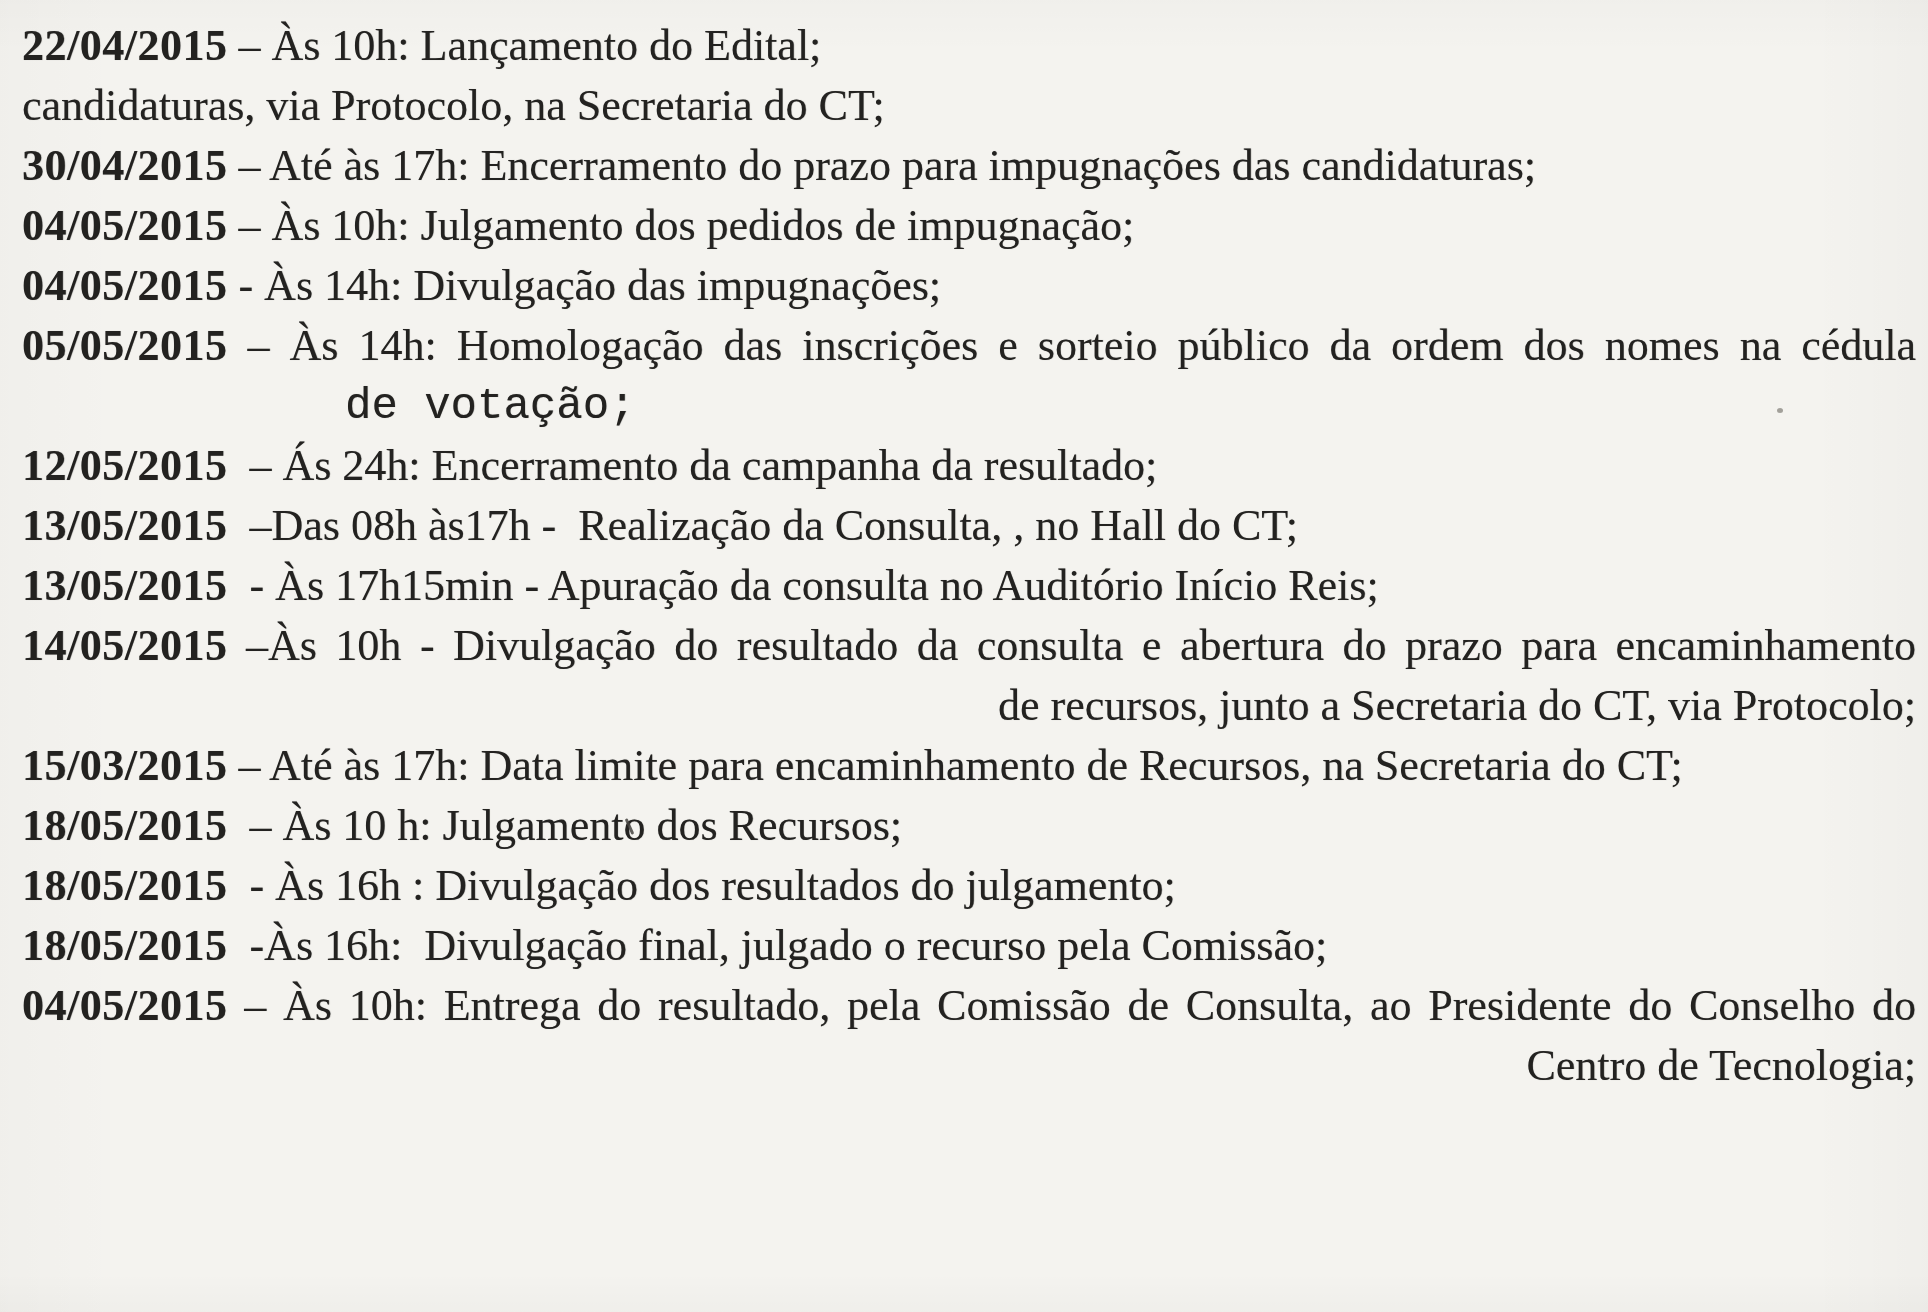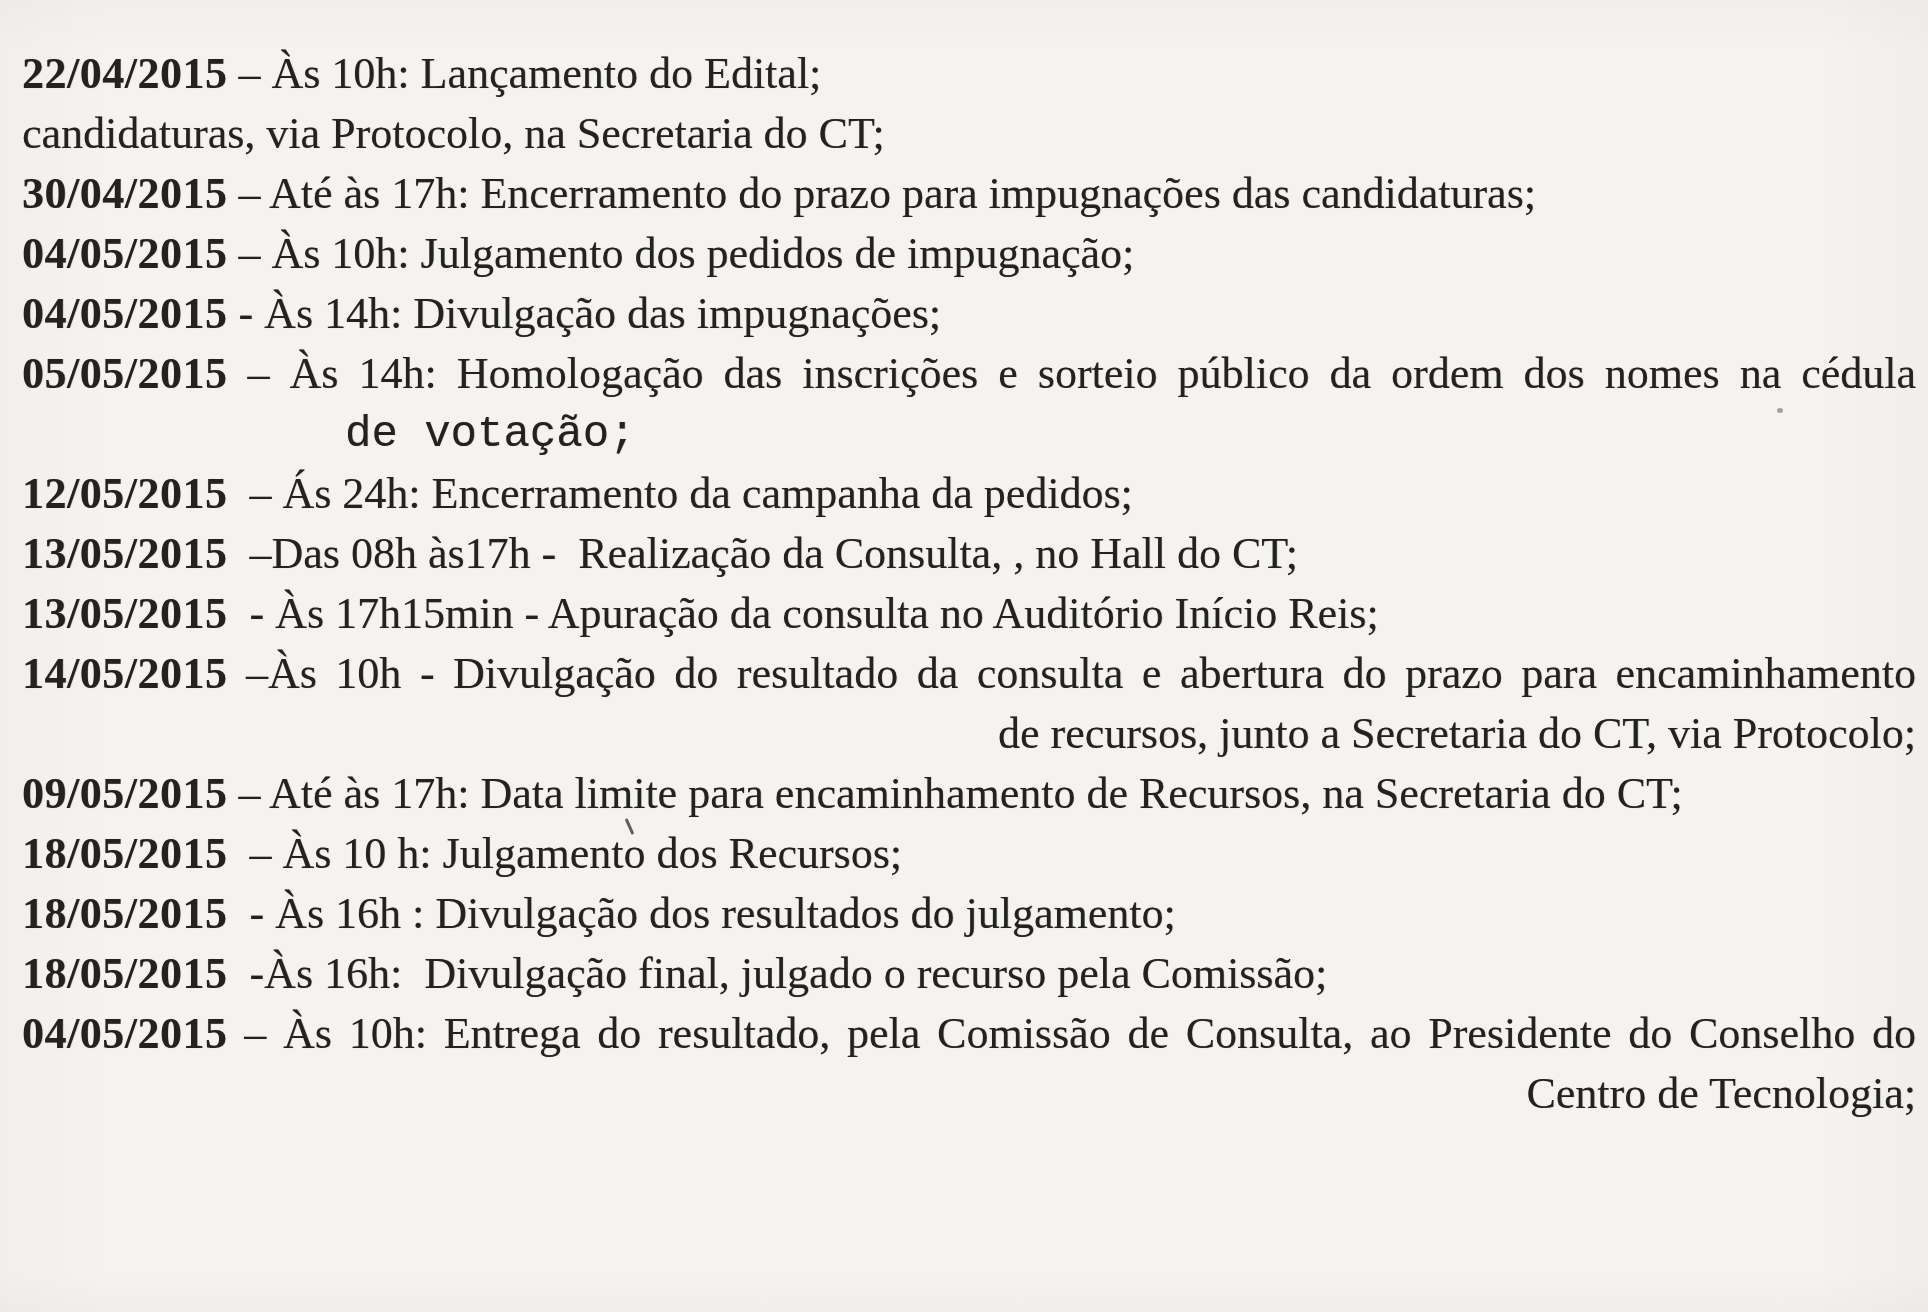--- a/index.html
+++ b/index.html
@@ -12,21 +12,21 @@
       linear-gradient(180deg, rgba(0,0,0,0.015) 0%, rgba(0,0,0,0) 4%, rgba(0,0,0,0) 97%, rgba(0,0,0,0.02) 100%),
       #f4f3ef;
     font-family: "Liberation Serif", "DejaVu Serif", serif;
     font-size: 44px;
     color: #232220;
     padding: 16px 12px 0 22px;
     overflow: hidden;
     position: relative;
     text-shadow: 0.4px 0.4px 0.7px rgba(45,44,42,0.45);
   }
-  .doc { width: 100%; margin-top: 28px; }
+  .doc { width: 100%; }
   .line {
     height: 60px;
     line-height: 60px;
     white-space: pre;
   }
   .line.just {
     white-space: normal;
     text-align: justify;
     text-align-last: justify;
   }
@@ -71,31 +71,31 @@
 
   <div class="line"><span class="d">04/05/2015</span><span class="t"> – Às 10h: Julgamento dos pedidos de impugnação;</span></div>
 
   <div class="line"><span class="d">04/05/2015</span><span class="t"> - Às 14h: Divulgação das impugnações;</span></div>
 
   <div class="line just"><span class="d">05/05/2015</span><span class="t"> – Às 14h: Homologação das inscrições e sorteio público da ordem dos nomes na cédula</span></div>
 
   <div class="line cont-a"><span class="t">de votação;</span></div>
 
 
-  <div class="line"><span class="d">12/05/2015</span><span class="t">  – Ás 24h: Encerramento da campanha da pedidos;</span></div>
+  <div class="line"><span class="d">12/05/2015</span><span class="t">  – Ás 24h: Encerramento da campanha da resultado;</span></div>
 
   <div class="line"><span class="d">13/05/2015</span><span class="t">  –Das 08h às17h -  Realização da Consulta, , no Hall do CT;</span></div>
 
   <div class="line"><span class="d">13/05/2015</span><span class="t">  - Às 17h15min - Apuração da consulta no Auditório Início Reis;</span></div>
 
   <div class="line just"><span class="d">14/05/2015</span><span class="t"> –Às 10h - Divulgação do resultado da consulta e abertura do prazo para encaminhamento</span></div>
 
   <div class="line cont-b"><span class="t">de recursos, junto a Secretaria do CT, via Protocolo;</span></div>
 
-  <div class="line"><span class="d">09/05/2015</span><span class="t"> – Até às 17h: Data limite para encaminhamento de Recursos, na Secretaria do CT;</span></div>
+  <div class="line"><span class="d">15/03/2015</span><span class="t"> – Até às 17h: Data limite para encaminhamento de Recursos, na Secretaria do CT;</span></div>
 
   <div class="line"><span class="d">18/05/2015</span><span class="t">  – Às 10 h: Julgamento dos Recursos;</span></div>
 
   <div class="line"><span class="d">18/05/2015</span><span class="t">  - Às 16h : Divulgação dos resultados do julgamento;</span></div>
 
   <div class="line"><span class="d">18/05/2015</span><span class="t">  -Às 16h:  Divulgação final, julgado o recurso pela Comissão;</span></div>
 
   <div class="line just"><span class="d">04/05/2015</span><span class="t"> – Às 10h: Entrega do resultado, pela Comissão de Consulta, ao Presidente do Conselho do</span></div>
 
   <div class="line cont-b"><span class="t">Centro de Tecnologia;</span></div>

